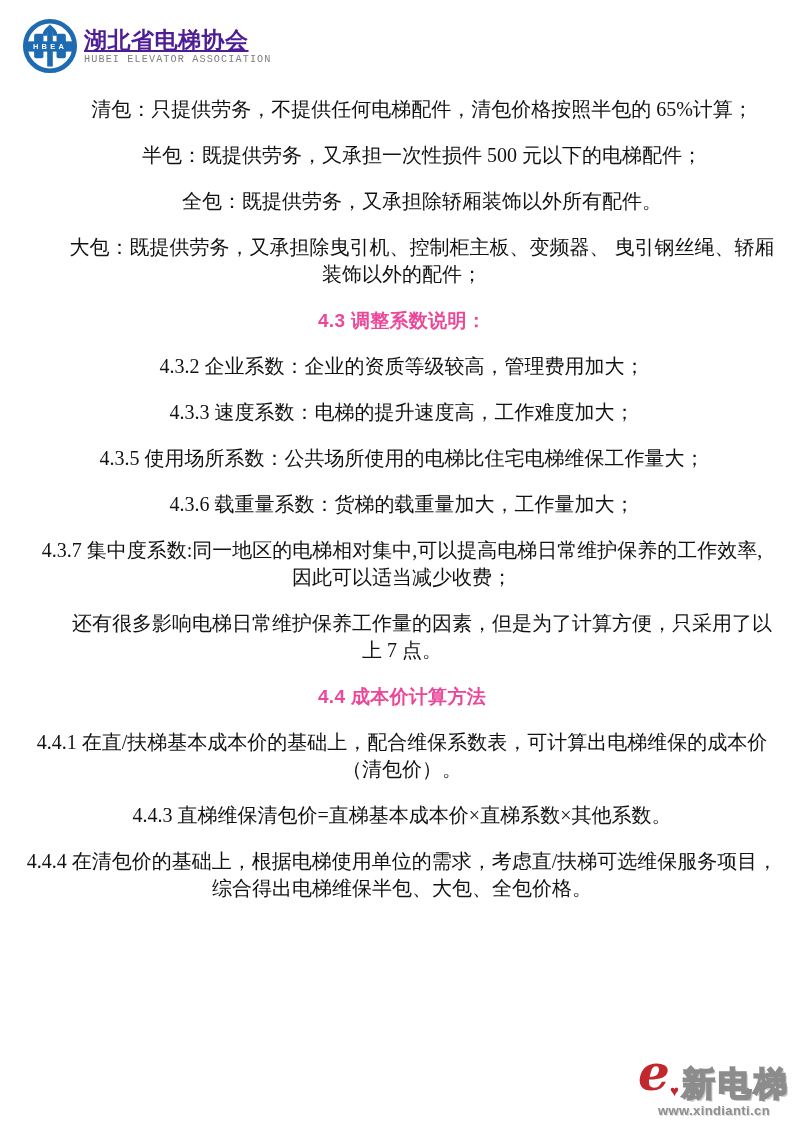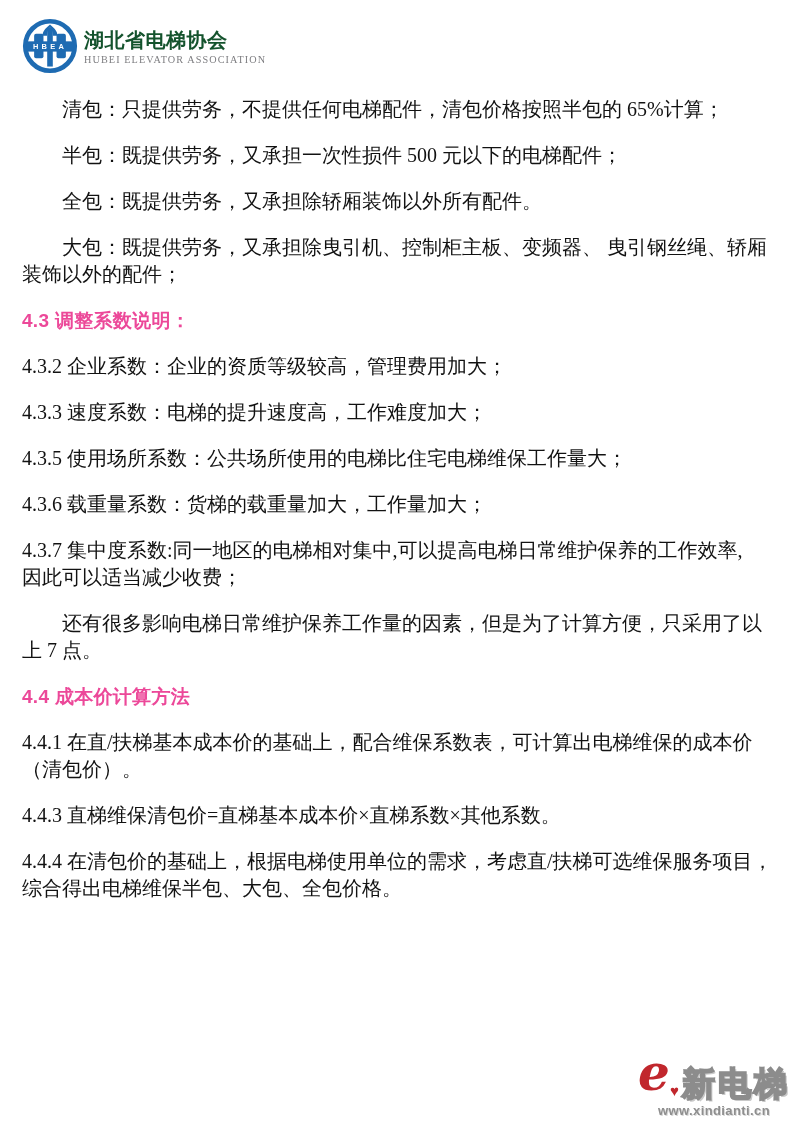--- a/index.html
+++ b/index.html
@@ -20,47 +20,48 @@
     top: 18px;
     left: 22px;
     display: flex;
     align-items: center;
   }
   .assoc-icon { width: 56px; height: 56px; display: block; }
   .assoc-names { margin-left: 6px; }
   .assoc-cn {
     font-family: "Liberation Sans", "DejaVu Sans", sans-serif;
     font-weight: bold;
-    font-size: 20px;
+    font-size: 23px;
     letter-spacing: 0.5px;
-    color: #14532d;
+    color: #4c1d95;
     line-height: 26px;
+    text-decoration: underline;
   }
   .assoc-en {
-    font-family: Liberation Serif, serif;
+    font-family: Liberation Mono, monospace;
     font-size: 10.2px;
     letter-spacing: 1.1px;
     color: #7d7d80;
     line-height: 12px;
     margin-top: 1px;
   }
 
   
   .content {
     position: absolute;
     top: 96px;
     left: 22px;
     width: 760px;
   }
   .content p {
     font-size: 20px;
     line-height: 27px;
     margin: 0 0 19px 0;
     white-space: pre-wrap;
-    text-align: left;
+    text-align: center;
     color: #121212;
   }
   .content p.indent { text-indent: 2em; }
   .content p.heading {
     font-family: "Liberation Sans", "DejaVu Sans", sans-serif;
     font-weight: bold;
     font-size: 19px;
     letter-spacing: 0.3px;
     color: #ec4899;
   }

